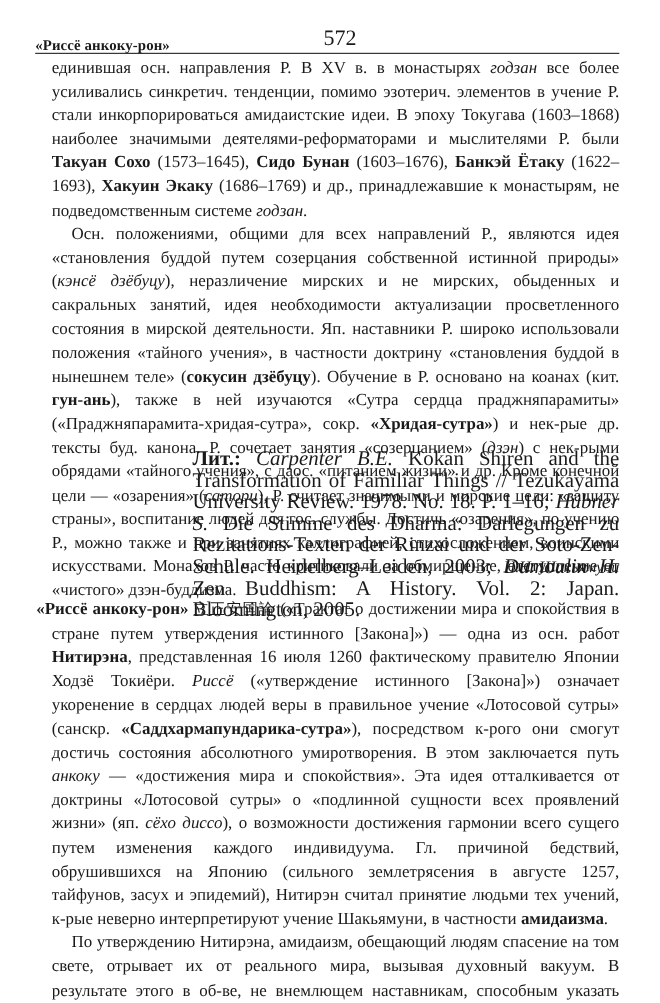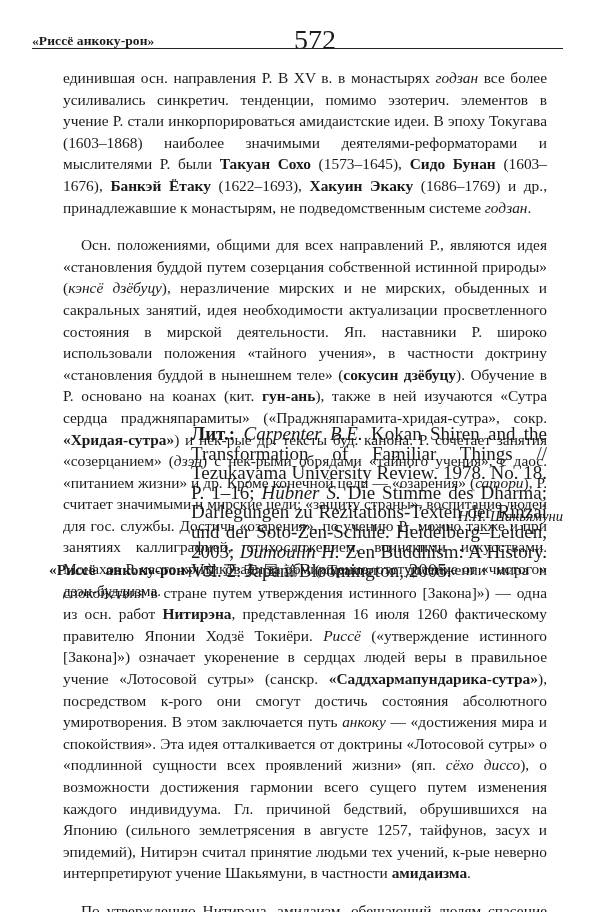--- a/index.html
+++ b/index.html
@@ -10,31 +10,31 @@
   }
   .page-header {
     position: absolute; left: 32px; top: 24px; width: 530px; height: 24px;
   }
   .running-head {
     position: absolute; left: 0; top: 9px;
     font-weight: bold; font-size: 13.5px; letter-spacing: 0.1px;
   }
   .page-number {
     position: absolute; left: 262px; top: 0px;
-    font-size: 28px;
+    font-size: 20px;
   }
   .header-rule {
     position: absolute; left: 32px; top: 48px; width: 531px; height: 0;
     border-top: 1.6px solid #222;
   }
   .text-block {
     position: absolute; font-size: 15.4px; line-height: 21.6px;
     text-align: justify; hyphens: manual;
   }
-  .text-block p { margin: 16px; }
+  .text-block p { margin: 0; }
   .indent { text-indent: 18px; }
   .b { font-weight: bold; }
   .i { font-style: italic; }
   #block1 { left: 47px; top: 51px; width: 516px; }
   #lit { left: 175px; top: 408px; width: 388px; font-size: 19px; line-height: 19.6px; }
   #author { left: 175px; top: 506px; width: 388px; text-align: right; font-size: 14.6px; font-style: italic; }
   #entry2 { left: 47px; top: 543px; width: 516px; }
   #entry2 .first { text-indent: -14px; }
   .cjk { font-family: Liberation Serif, serif; font-size: 14px; }
 </style>

